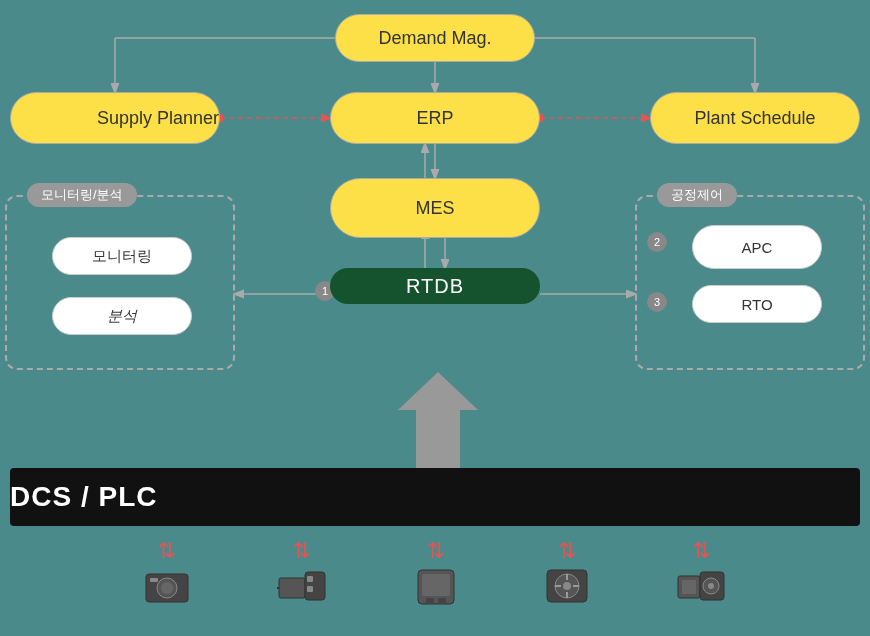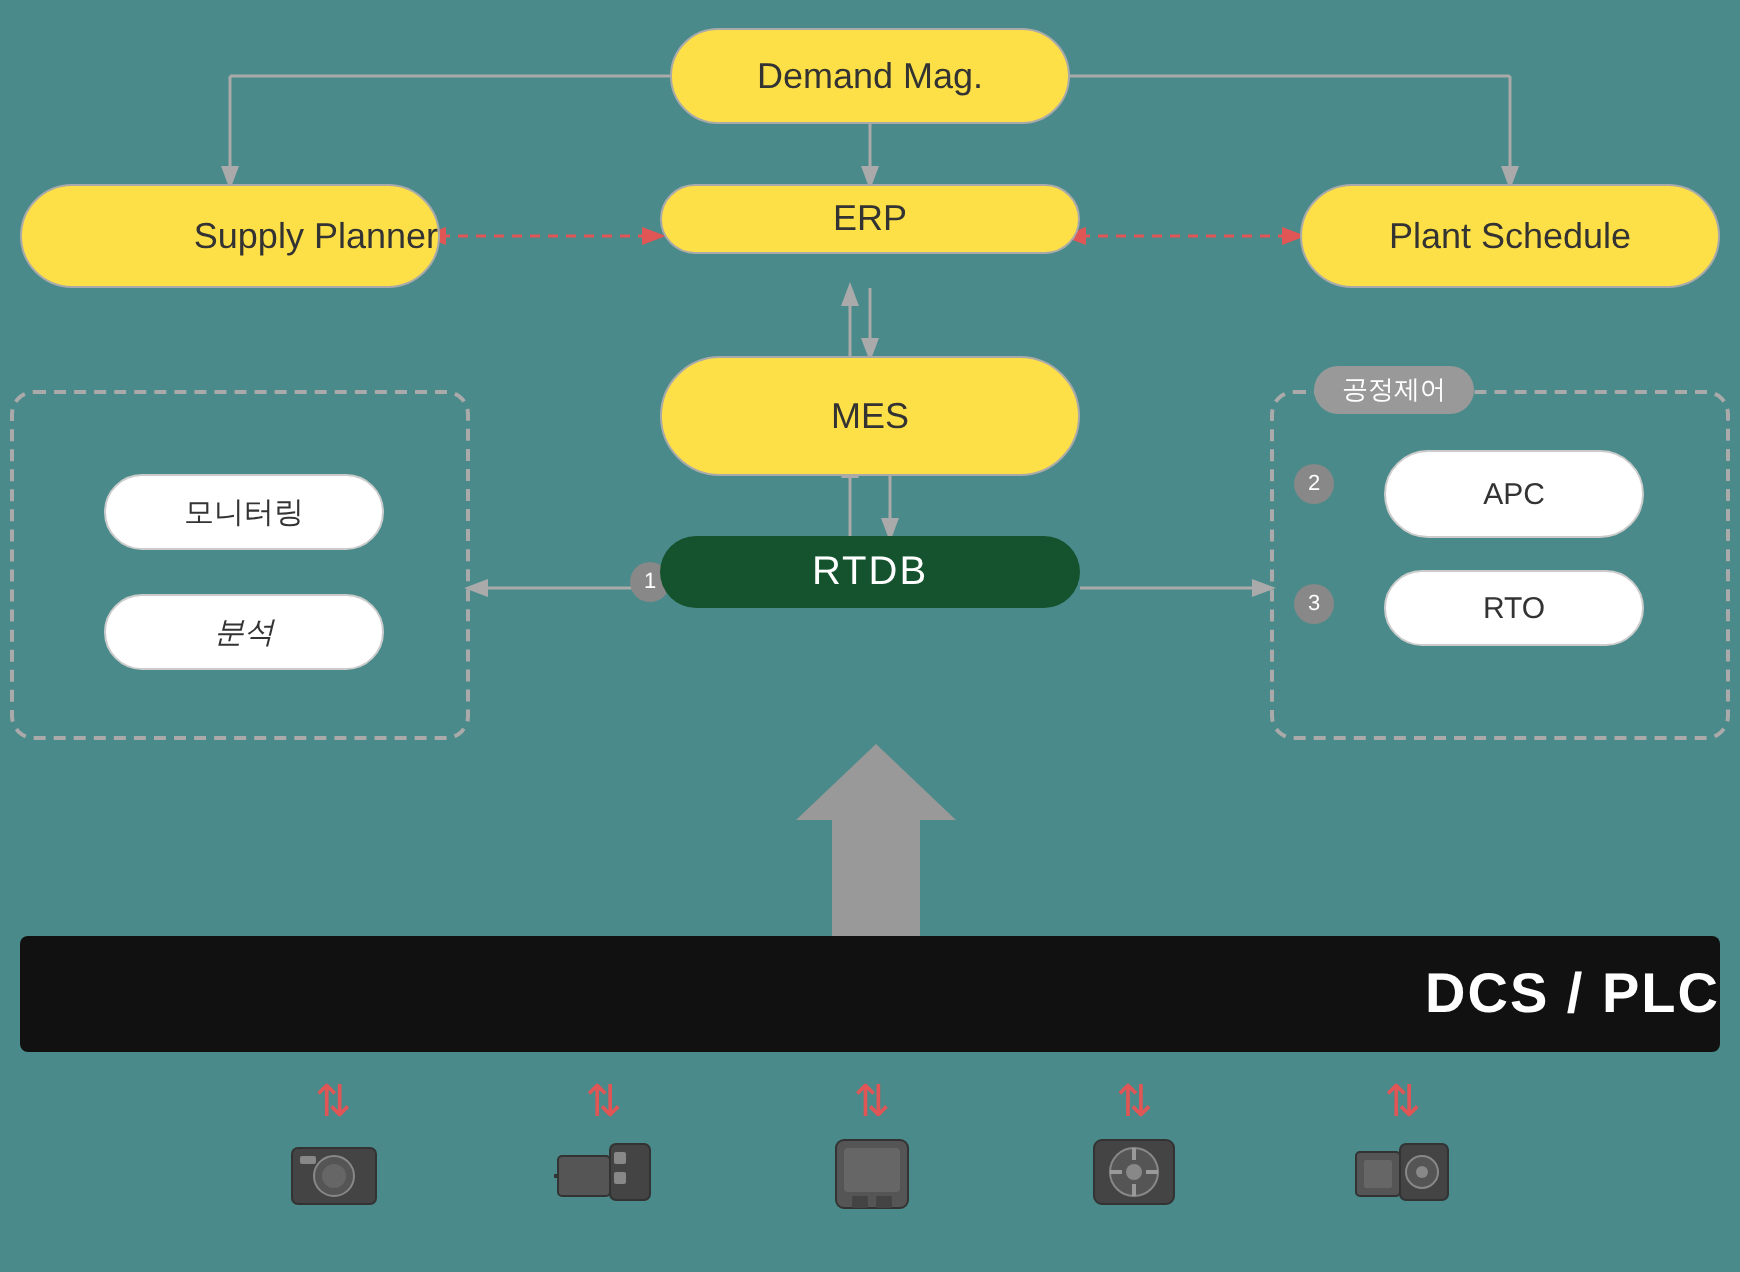--- a/index.html
+++ b/index.html
@@ -42,21 +42,21 @@
       width: 210px;
       height: 52px;
       left: 10px;
       top: 92px;
       border: 1.5px solid #aaa;
       justify-content: flex-end;
     }
 
     .box-erp {
       width: 210px;
-      height: 35px;
+      height: 52px;
       left: 330px;
       top: 92px;
       border: 1.5px solid #aaa;
     }
 
     .box-plant {
       width: 210px;
       height: 52px;
       left: 650px;
       top: 92px;
@@ -149,21 +149,21 @@
     .dcs-bar {
       position: absolute;
       left: 10px;
       top: 468px;
       width: 850px;
       height: 58px;
       background: #111;
       border-radius: 4px;
       display: flex;
       align-items: center;
-      justify-content: flex-end;
+      justify-content: flex-start;
       color: white;
       font-size: 28px;
       font-weight: bold;
       letter-spacing: 1px;
     }
 
     .arrow-head {
       position: absolute;
       left: 392px;
       top: 378px;
@@ -275,20 +275,21 @@
 
   <div class="num-badge" style="left:315px; top:281px;">
     <span>1</span>
   </div>
 
   <div class="box box-rtdb">
     <span>RTDB</span>
   </div>
 
   <div class="dashed-box dashed-left">
+    <div class="badge">모니터링/분석</div>
 
     <div class="inner-box" style="width:140px; height:38px; left:45px; top:40px;">
       <span>모니터링</span>
     </div>
 
     <div class="inner-box" style="width:140px; height:38px; left:45px; top:100px;font-style:italic;">
       <span>분석</span>
     </div>
   </div>
 

